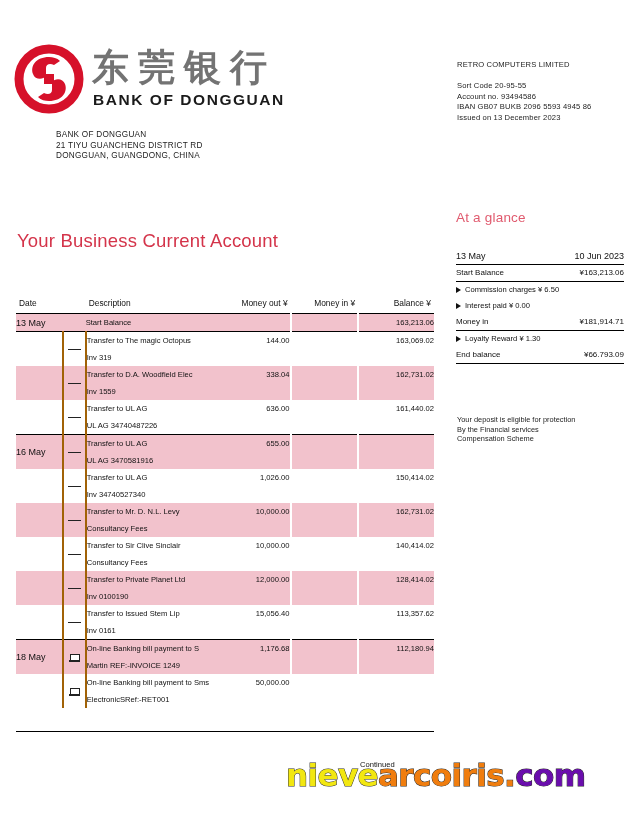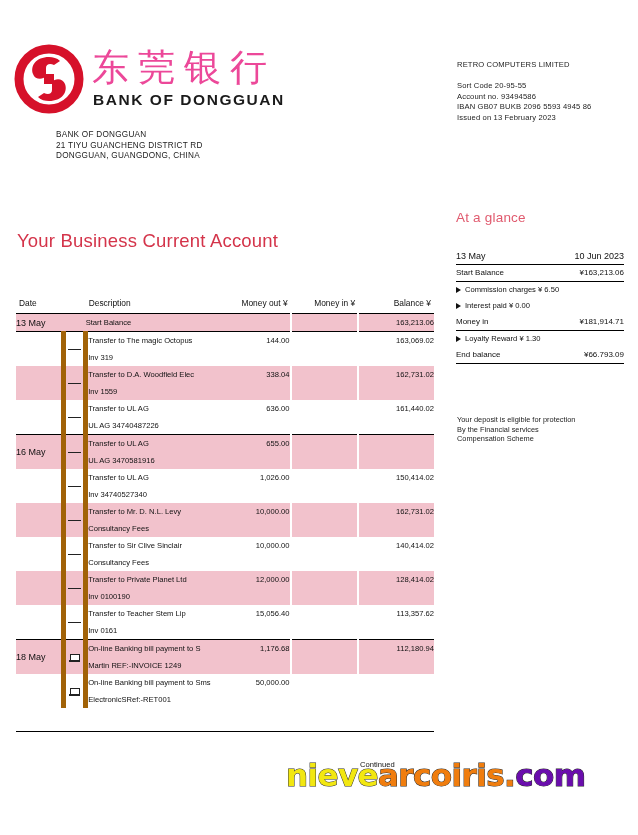--- a/index.html
+++ b/index.html
@@ -8,21 +8,21 @@
     font-family:"Liberation Sans","DejaVu Sans",sans-serif;
     color:#000;
     -webkit-font-smoothing:none;
   }
 
   
   #bank-logo-mark{position:absolute;left:14px;top:44px;width:70px;height:70px;}
   #bank-wordmark-cn{
     position:absolute;left:92px;top:46px;
     font-family:"DejaVu Sans","Liberation Sans",sans-serif;
-    font-size:37px;font-weight:400;letter-spacing:9px;color:#ec4899;line-height:44px;
+    font-size:37px;font-weight:700;letter-spacing:9px;color:#737373;line-height:44px;
     white-space:nowrap;
   }
   #bank-wordmark-en{
     position:absolute;left:93px;top:91px;
     font-size:15.5px;font-weight:700;letter-spacing:1.55px;color:#1a1a1a;white-space:nowrap;
   }
   #bank-address{
     position:absolute;left:56px;top:130px;
     font-size:8.2px;line-height:10.6px;letter-spacing:.25px;color:#1c1c1c;
   }
@@ -61,21 +61,21 @@
 
   #transactions-table td{
     padding:0;height:17px;vertical-align:middle;white-space:nowrap;
   }
   td.t-date{text-align:left;padding-left:2px;font-size:9px;}
   td.t-desc{text-align:left;padding-left:4px;}
   td.t-num{text-align:right;padding-right:5px;margin-left:8px;}
   td.t-mark{text-align:center;}
 
   tr.pink td{background:#f2c2cc;}
-  td.sep-l{border-left:5px solid #a16207;}
+  td.sep-l{border-left:2px solid #a16207;}
   .rule-top td{border-top:1px solid #000;}
   .rule-bot td{border-bottom:1px solid #000;}
   .gap-in{border-left:2px solid #fff;border-right:2px solid #fff;}
 
   .dash-mark{display:inline-block;width:13px;height:0;border-top:1px solid #222;vertical-align:middle;}
   .pc-mark{display:inline-block;width:11px;height:8px;position:relative;vertical-align:middle;}
   .pc-mark i{position:absolute;left:1px;top:0;width:8px;height:5px;border:1px solid #222;background:#fff;display:block;}
   .pc-mark b{position:absolute;left:0;bottom:0;width:11px;height:1.5px;background:#222;display:block;}
 
   #continued-label{
@@ -135,21 +135,21 @@
   <div>BANK OF DONGGUAN</div>
   <div>21 TIYU GUANCHENG DISTRICT RD</div>
   <div>DONGGUAN, GUANGDONG, CHINA</div>
 </div>
 
 <div id="account-holder-block">
   <div id="account-holder-name">RETRO COMPUTERS LIMITED</div>
   <div>Sort Code 20-95-55</div>
   <div>Account no. 93494586</div>
   <div>IBAN GB07 BUKB 2096 5593 4945 86</div>
-  <div>Issued on 13 February 2023</div>
+  <div>Issued on 13 December 2023</div>
 </div>
 
 <div id="statement-title">Your Business Current Account</div>
 
 <table id="transactions-table">
   <colgroup>
     <col class="c-date">
       <col class="c-mark">
       <col class="c-desc">
     <col class="c-out">
@@ -273,21 +273,21 @@
         <td class="t-num">128,414.02</td>
       </tr>
       <tr class="row pink">
         <td class="t-desc sep-l">Inv 0100190</td>
         <td class="t-num"></td>
         <td class="t-num"></td>
       </tr>
       <tr class="row">
         <td class="t-date" rowspan="2"></td>
         <td class="t-mark sep-l" rowspan="2"><span class="dash-mark"></span></td>
-        <td class="t-desc sep-l">Transfer to Teacher Stem Lip</td>
+        <td class="t-desc sep-l">Transfer to Issued Stem Lip</td>
         <td class="t-num">15,056.40</td>
         <td class="t-num gap-in" rowspan="2"></td>
         <td class="t-num">113,357.62</td>
       </tr>
       <tr class="row">
         <td class="t-desc sep-l">Inv 0161</td>
         <td class="t-num"></td>
         <td class="t-num"></td>
       </tr>
       <tr class="row pink rule-top">

